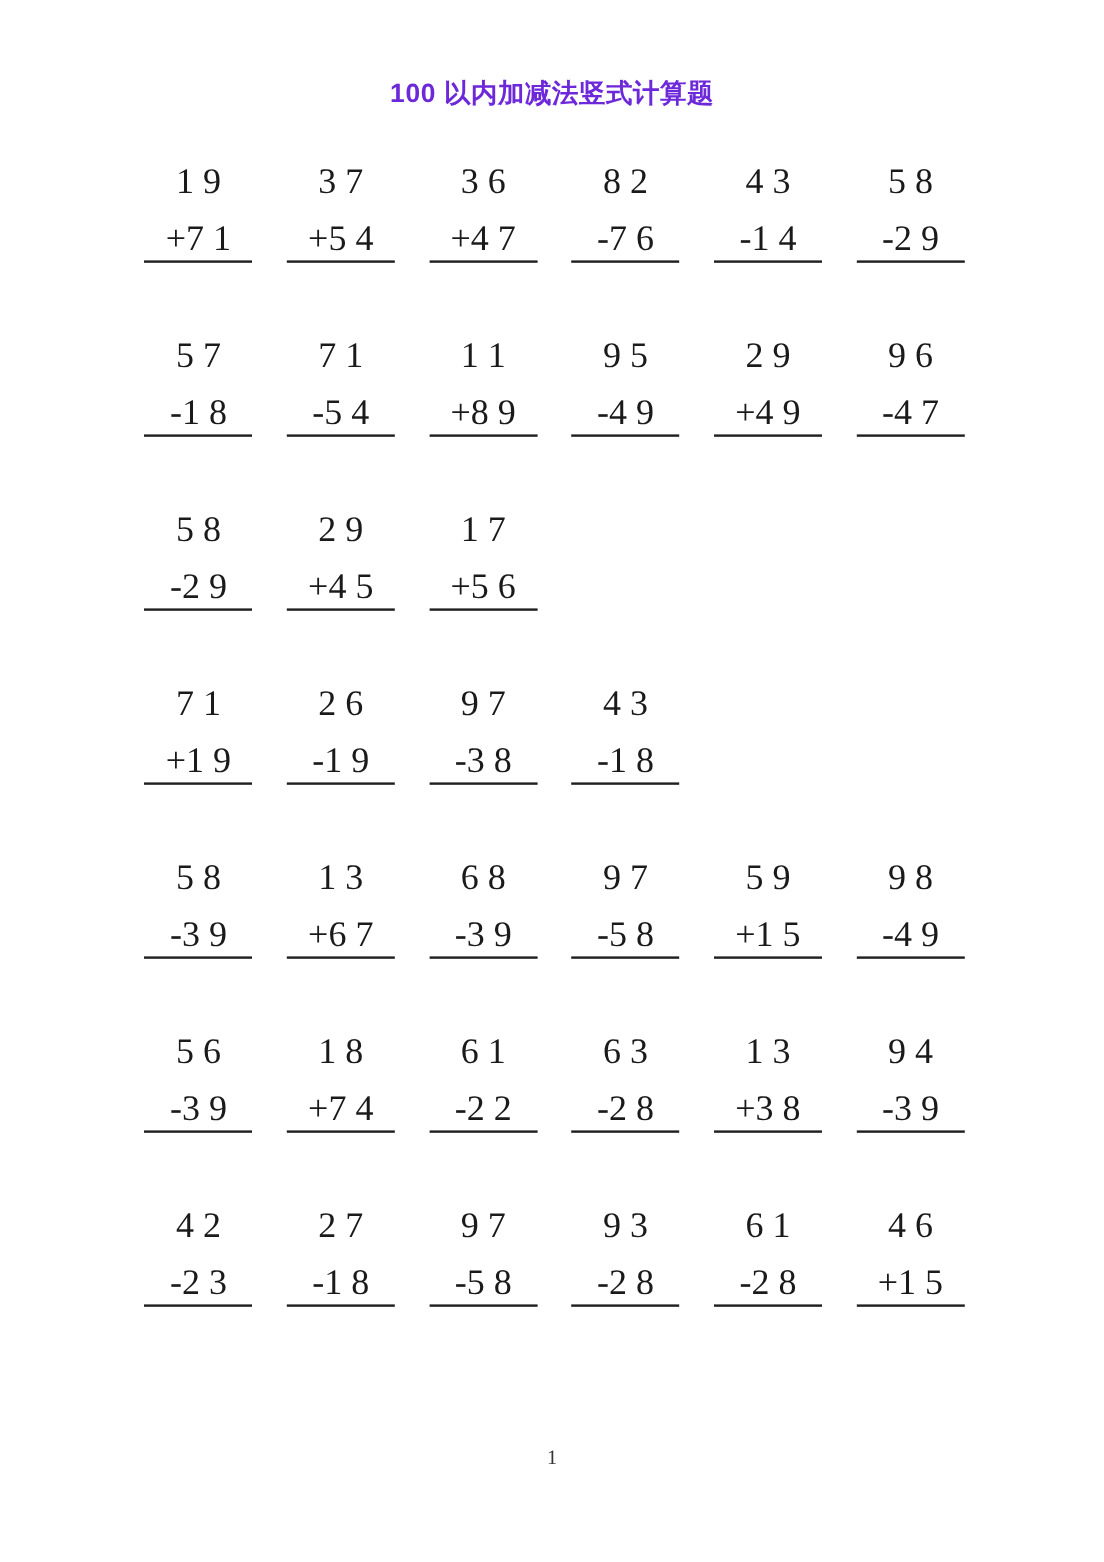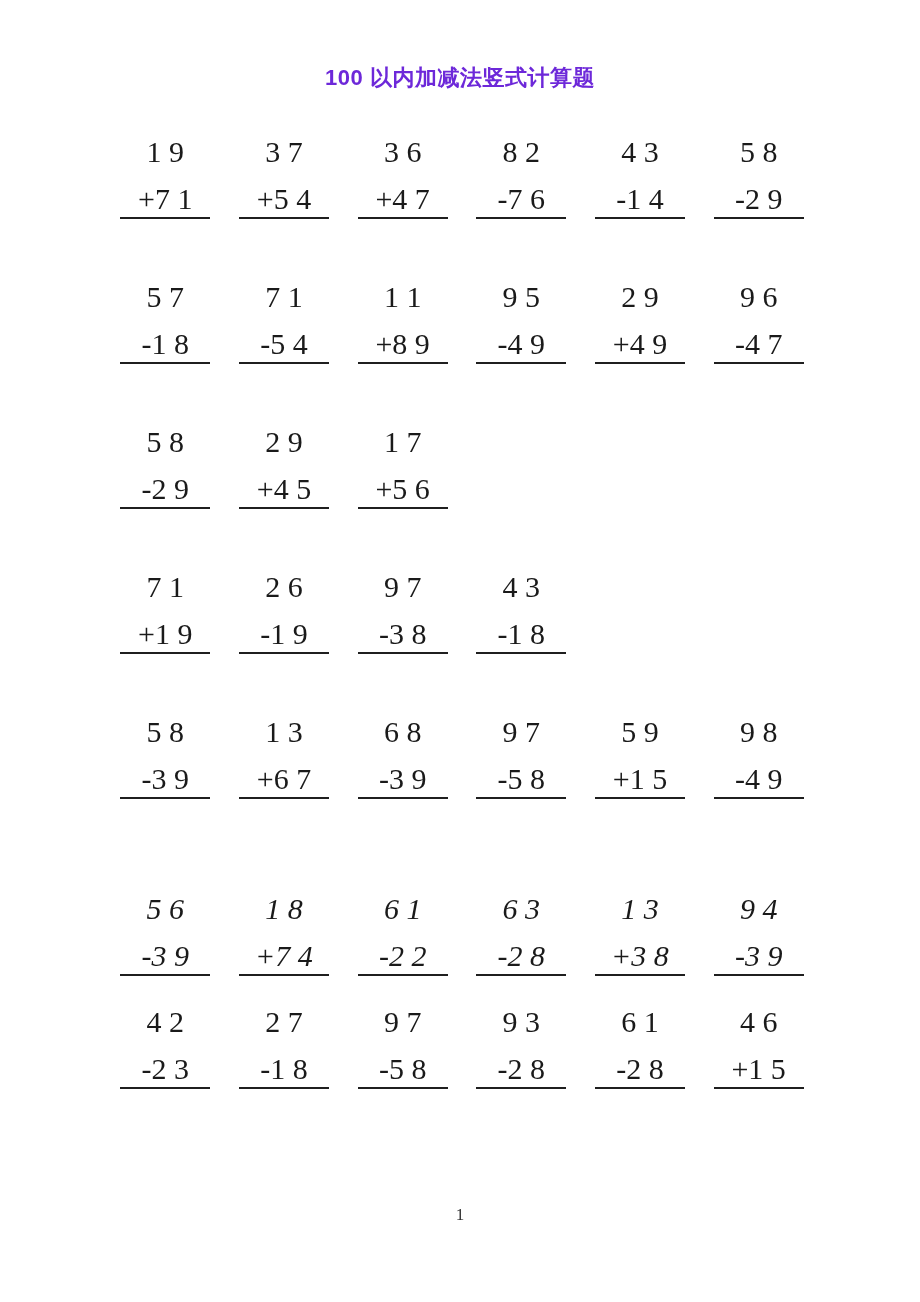--- a/index.html
+++ b/index.html
@@ -34,21 +34,21 @@
     left: 106px;
     width: 712px;
     display: grid;
     grid-template-columns: repeat(6, 1fr);
   }
   .r0 { top: 136px; }
   .r1 { top: 281px; }
   .r2 { top: 426px; }
   .r3 { top: 571px; }
   .r4 { top: 716px; }
-  .r5 { top: 893px; font-style: italic; }
+  .r5 { top: 861px; }
   .r6 { top: 1006px; }
   .prob {
     text-align: center;
   }
   .p-top {
     font-size: 30px;
     line-height: 32px;
     white-space: pre;
     margin-bottom: 15px;
     color: #1a1a1a;

